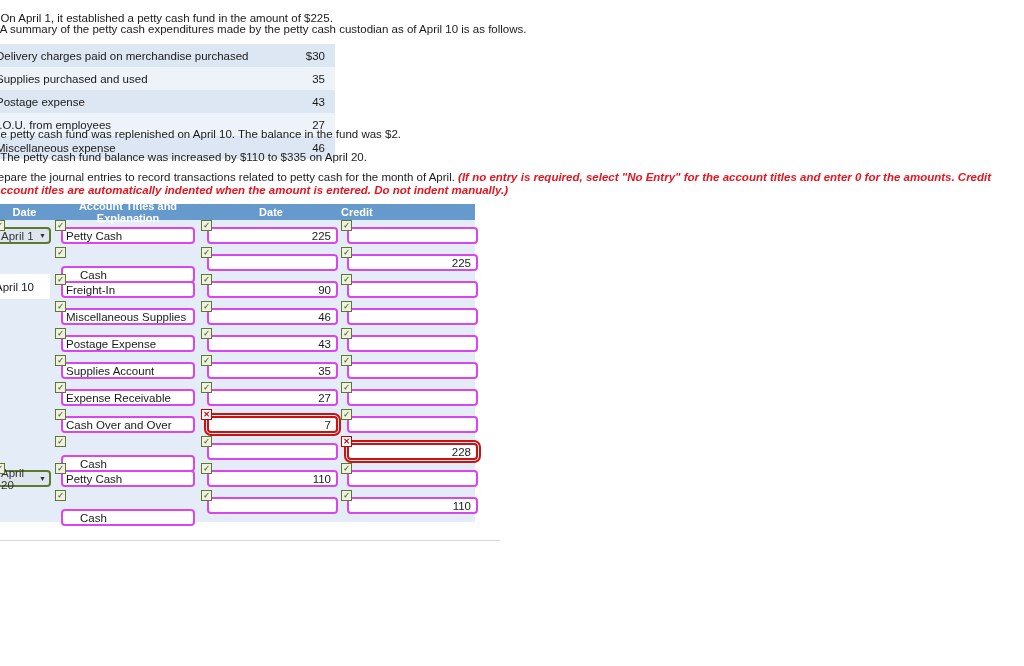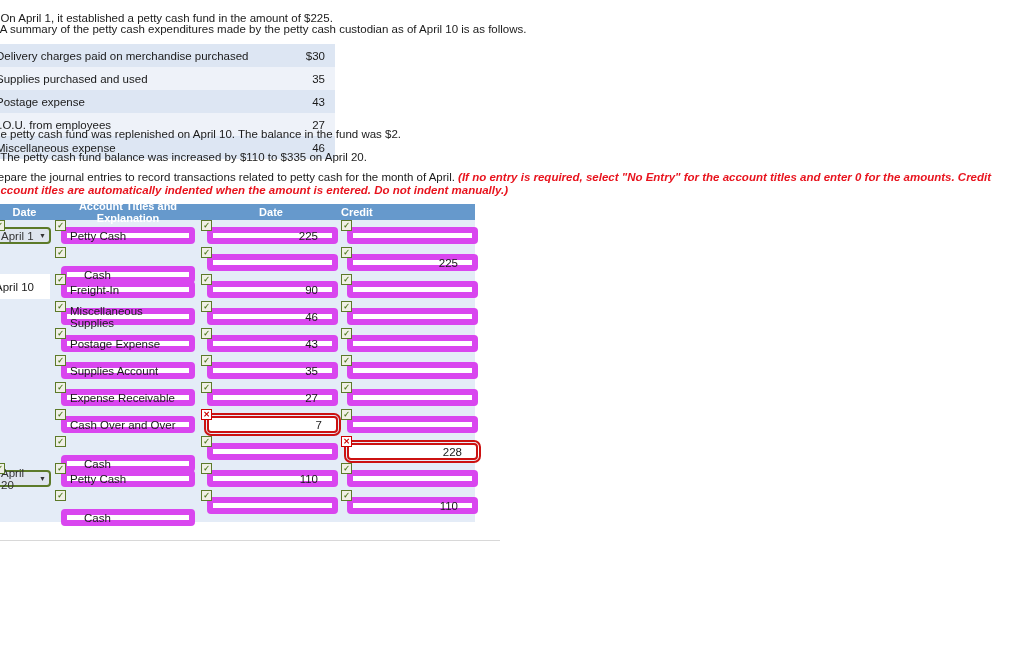--- a/index.html
+++ b/index.html
@@ -158,33 +158,33 @@
   }
   .tab.bad {
     background: #ffffff;
     border: 1px solid #cc0000;
     color: #cc0000;
   }
 
   .inp {
     box-sizing: border-box;
     height: 17px;
-    border: 6px solid #d946ef;
+    border: 2px solid #d946ef;
     border-radius: 4px;
     background: #ffffff;
     font-size: 11.5px;
     font-family: "Liberation Sans", sans-serif;
     color: #1a1a1a;
     padding: 0 3px;
     display: flex;
     align-items: center;
     position: relative;
     z-index: 1;
   }
-  .inp.num { justify-content: flex-end; padding-right: 14px; }
+  .inp.num { justify-content: flex-end; padding-right: 5px; }
   .inp.indent { padding-left: 17px; margin-top: 12px; }
 
   .inp.bad {
     border: 2px solid #cc1111;
     outline: 2px solid #cc1111;
     outline-offset: 1px;
   }
 
   .w-acct  { width: 134px; margin-left: 6px; }
   .w-num   { width: 131px; margin-left: 6px; }

